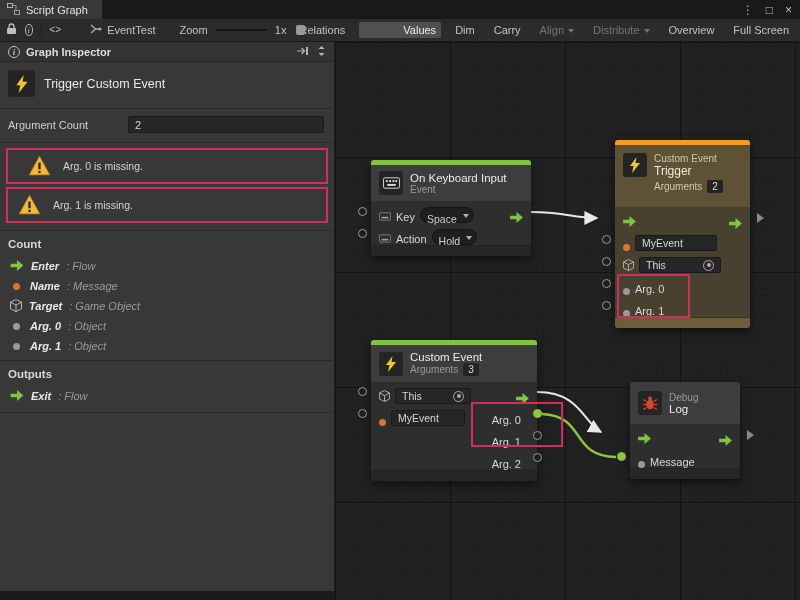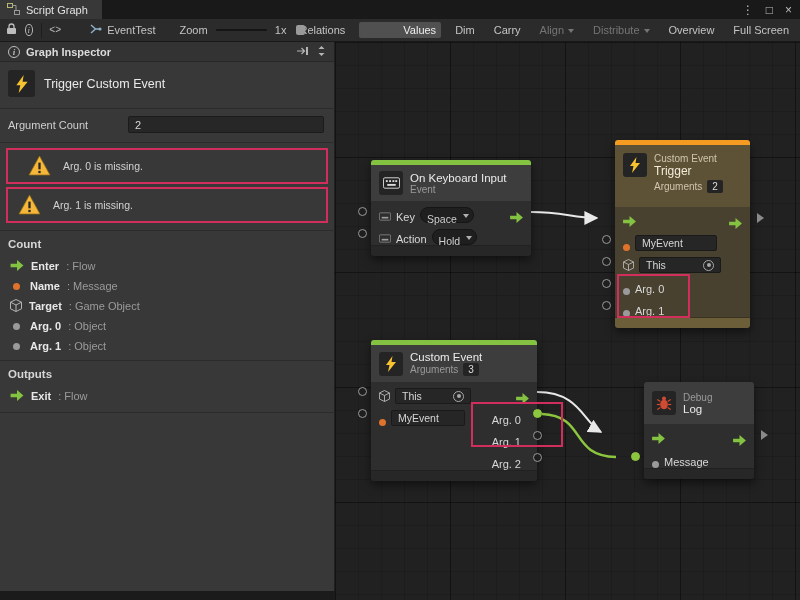--- a/index.html
+++ b/index.html
@@ -45,21 +45,21 @@
   .icbox { background:#242424; border-radius:3px; display:flex; align-items:center; justify-content:center; }
   .insp-divider { position:absolute; left:0; width:335px; height:1px; background:#2b2b2b; }
   .insp-title { position:absolute; left:44px; top:35px; font-size:12.5px; color:#eaeaea; }
   .insp-label { position:absolute; left:8px; top:77px; color:#cfcfcf; }
   .field { background:#272727; border:1px solid #1b1b1b; border-radius:2px; color:#d8d8d8;
            display:flex; align-items:center; padding:0 6px; font-size:11px; }
   .warnbox { position:absolute; left:6px; width:322px; height:36px; border:2px solid #d22e5d;
              display:flex; align-items:center; gap:12px; padding:0 10px; }
   .warntext { font-size:10.5px; color:#d2d2d2; }
   .sect-title { position:absolute; left:8px; font-weight:bold; color:#d6d6d6; font-size:11.5px; }
-  .insp-row { position:absolute; left:10px; width:315px; height:20px; display:flex; align-items:center; gap:7px; }
+  .insp-row { position:absolute; left:10px; width:315px; height:20px; display:flex; align-items:center; gap:7px;font-style:italic; }
   .pname { font-weight:bold; color:#e8e8e8; }
   .ptype { color:#9b9b9b; }
   .dot7 { width:7px; height:7px; border-radius:50%; }
   .dot-orange { background:#e0732c; }
   .dot-gray { background:#9a9a9a; }
 
   
   .graph { position:absolute; left:335px; top:42px; width:465px; height:558px; background-color:#212121;
     background-image:
       linear-gradient(rgba(0,0,0,0.35) 1px, transparent 1px),
@@ -435,21 +435,21 @@
       </div>
       <div class="nfoot"></div>
       <span class="eport" style="left:-13px; top:47px;"></span>
       <span class="eport" style="left:-13px; top:69px;"></span>
       <span class="eport green" style="right:-5px; top:69px;"></span>
       <span class="eport" style="right:-5px; top:91px;"></span>
       <span class="eport" style="right:-5px; top:113px;"></span>
       <div class="redbox" style="left:100px; top:62px; width:92px; height:45px;"></div>
     </div>
 
-    <div class="node" style="left:295px; top:340px; width:110px;margin-left:14px;">
+    <div class="node" style="left:295px; top:340px; width:110px;">
       <div class="nhead" style="height:42px; border-radius:3px 3px 0 0;">
         <div class="icbox" style="width:24px;height:24px;">
           <svg width="16" height="16" viewBox="0 0 16 16">
               <ellipse cx="8" cy="9.5" rx="3.8" ry="4.8" fill="#d14b32"></ellipse>
               <circle cx="8" cy="3.6" r="2" fill="#d14b32"></circle>
               <g stroke="#d14b32" stroke-width="1.2">
                 <line x1="4.4" y1="6.5" x2="1.2" y2="4.5"></line>
                 <line x1="4.2" y1="9.5" x2="0.8" y2="9.5"></line>
                 <line x1="4.4" y1="12.5" x2="1.2" y2="14.5"></line>
                 <line x1="11.6" y1="6.5" x2="14.8" y2="4.5"></line>

